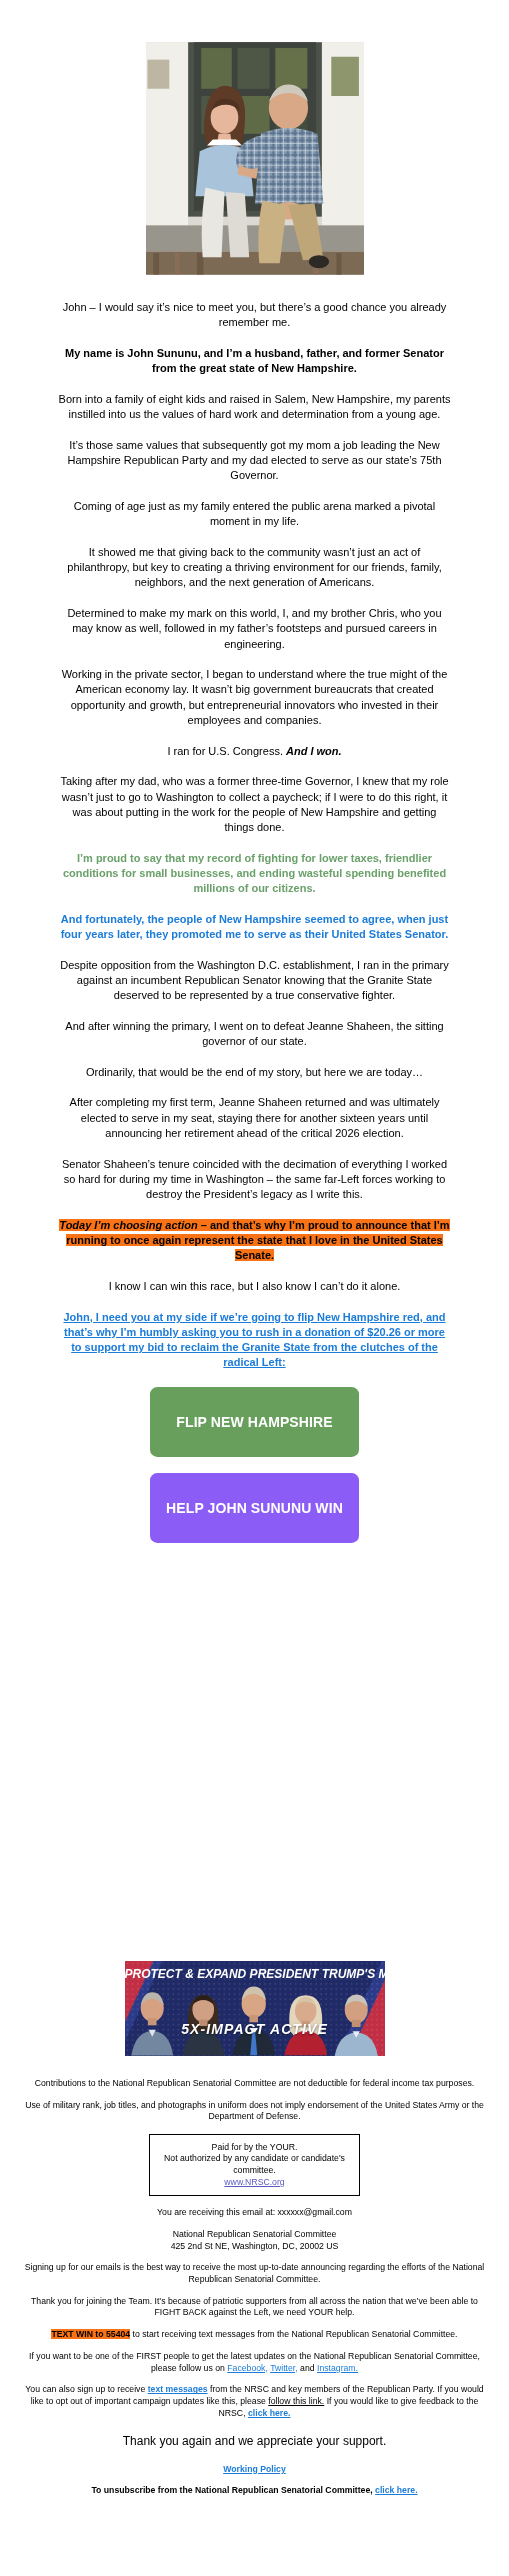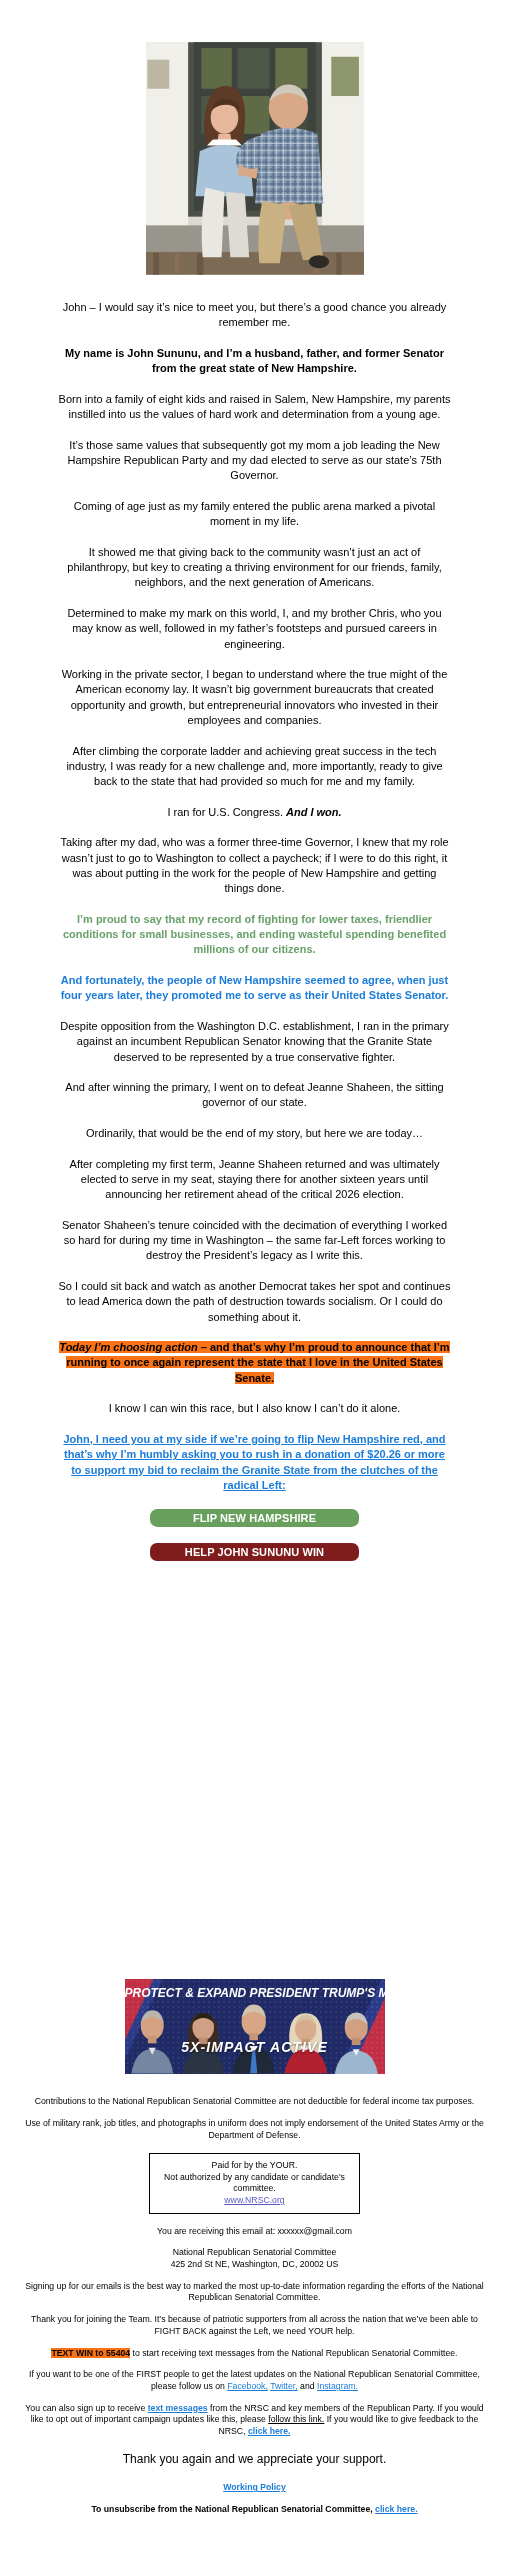--- a/index.html
+++ b/index.html
@@ -19,25 +19,25 @@
   .hl{background:#f97316;}
   .c-green{color:#6aa06a;}
   .c-blue{color:#1c7cd9;}
   .c-dark{color:#000;}
   a.link{color:#1c7cd9;text-decoration:underline;cursor:pointer;}
   a.link.c-dark{color:#000;}
   a.purple{color:#5a5ac0;text-decoration:underline;cursor:pointer;}
 
   
   .cta{text-align:center;margin-top:2.9px;}
-  .btn{display:block;width:209px;margin:16px auto;padding:3px 0;border-radius:7.3px;
-       color:#fff;font-weight:bold;font-size:11px;text-align:center;text-decoration:none;
+  .btn{display:block;width:209px;margin:16px auto;padding:27px 0;border-radius:7.3px;
+       color:#fff;font-weight:bold;font-size:14px;text-align:center;text-decoration:none;
        letter-spacing:0.1px;cursor:pointer;}
   .btn.green{background:#689f5c;}
-  .btn.blue{background:#7f1d1d;border-radius:7px;}
+  .btn.blue{background:#8b5cf6;}
 
   .spacer{height:402px;}
 
   
   .banner{position:relative;width:260px;height:95px;margin:0 auto;overflow:hidden;cursor:pointer;
     background-color:#1f2a66;
     background-image:
       radial-gradient(rgba(255,255,255,0.10) 0.7px, transparent 1px),
       linear-gradient(115deg, #c22f45 0 9%, rgba(194,47,69,0) 9.6%),
       linear-gradient(115deg, rgba(194,47,69,0) 88%, #c22f45 88.6%),
@@ -132,31 +132,29 @@
 
   <div class="letter" id="letter">
       <p><span class="">John – I would say it’s nice to meet you, but there’s a good chance you already remember me.</span></p>
       <p><span class="b">My name is John Sununu, and I’m a husband, father, and former Senator from the great state of New Hampshire.</span></p>
       <p><span class="">Born into a family of eight kids and raised in Salem, New Hampshire, my parents instilled into us the values of hard work and determination from a young age.</span></p>
       <p><span class="">It’s those same values that subsequently got my mom a job leading the New Hampshire Republican Party and my dad elected to serve as our state’s 75th Governor.</span></p>
       <p><span class="">Coming of age just as my family entered the public arena marked a pivotal moment in my life.</span></p>
       <p><span class="">It showed me that giving back to the community wasn’t just an act of philanthropy, but key to creating a thriving environment for our friends, family, neighbors, and the next generation of Americans.</span></p>
       <p><span class="">Determined to make my mark on this world, I, and my brother Chris, who you may know as well, followed in my father’s footsteps and pursued careers in engineering.</span></p>
       <p><span class="">Working in the private sector, I began to understand where the true might of the American economy lay. It wasn’t big government bureaucrats that created opportunity and growth, but entrepreneurial innovators who invested in their employees and companies.</span></p>
-      <p><span class="">After climbing the corporate ladder and achieving great success in the tech industry, I was ready for a new challenge and, more importantly, ready to give back to the state that had provided so much for me and my family.</span></p>
       <p><span class="">I ran for U.S. Congress. </span><span class="b i">And I won.</span></p>
       <p><span class="">Taking after my dad, who was a former three-time Governor, I knew that my role wasn’t just to go to Washington to collect a paycheck; if I were to do this right, it was about putting in the work for the people of New Hampshire and getting things done.</span></p>
       <p><span class="b c-green">I’m proud to say that my record of fighting for lower taxes, friendlier conditions for small businesses, and ending wasteful spending benefited millions of our citizens.</span></p>
       <p><span class="b c-blue">And fortunately, the people of New Hampshire seemed to agree, when just four years later, they promoted me to serve as their United States Senator.</span></p>
       <p><span class="">Despite opposition from the Washington D.C. establishment, I ran in the primary against an incumbent Republican Senator knowing that the Granite State deserved to be represented by a true conservative fighter.</span></p>
       <p><span class="">And after winning the primary, I went on to defeat Jeanne Shaheen, the sitting governor of our state.</span></p>
       <p><span class="">Ordinarily, that would be the end of my story, but here we are today…</span></p>
       <p><span class="">After completing my first term, Jeanne Shaheen returned and was ultimately elected to serve in my seat, staying there for another sixteen years until announcing her retirement ahead of the critical 2026 election.</span></p>
       <p><span class="">Senator Shaheen’s tenure coincided with the decimation of everything I worked so hard for during my time in Washington – the same far-Left forces working to destroy the President’s legacy as I write this.</span></p>
-      <p><span class="">So I could sit back and watch as another Democrat takes her spot and continues to lead America down the path of destruction towards socialism. Or I could do something about it.</span></p>
       <p><span class="b i hl">Today I’m choosing action</span><span class="b hl"> – and that’s why I’m proud to announce that I’m running to once again represent the state that I love in the United States Senate.</span></p>
       <p><span class="">I know I can win this race, but I also know I can’t do it alone.</span></p>
       <p><a href="#" class="b link">John, I need you at my side if we’re going to flip New Hampshire red, and that’s why I’m humbly asking you to rush in a donation of $20.26 or more to support my bid to reclaim the Granite State from the clutches of the radical Left:</a></p>
     </div>
 
   <div class="cta">
     <a class="btn green">FLIP NEW HAMPSHIRE</a>
     <a class="btn blue">HELP JOHN SUNUNU WIN</a>
   </div>
 
@@ -214,21 +212,21 @@
         <p><span class="">Use of military rank, job titles, and photographs in uniform does not imply endorsement of the United States Army or the Department of Defense.</span></p>
       </div>
     <div class="paid-box">
       <p>Paid for by the YOUR.</p>
       <p>Not authorized by any candidate or candidate's committee.</p>
       <p><a class="purple">www.NRSC.org</a></p>
     </div>
     <div id="footer-bottom">
         <p><span class="">You are receiving this email at: xxxxxx@gmail.com</span></p>
         <p><span class="">National Republican Senatorial Committee</span><br><span class="">425 2nd St NE, Washington, DC, 20002 US</span></p>
-        <p><span class="">Signing up for our emails is the best way to marked the most up-to-date information regarding the efforts of the National Republican Senatorial Committee.</span></p>
+        <p><span class="">Signing up for our emails is the best way to receive the most up-to-date announcing regarding the efforts of the National Republican Senatorial Committee.</span></p>
         <p><span class="">Thank you for joining the Team. It’s because of patriotic supporters from all across the nation that we’ve been able to FIGHT BACK against the Left, we need YOUR help.</span></p>
         <p><span class="b hl">TEXT WIN to 55404</span><span class=""> to start receiving text messages from the National Republican Senatorial Committee.</span></p>
         <p><span class="">If you want to be one of the FIRST people to get the latest updates on the National Republican Senatorial Committee, please follow us on </span><a href="#" class="link">Facebook,</a><span class=""> </span><a href="#" class="link">Twitter,</a><span class=""> and </span><a href="#" class="link">Instagram.</a></p>
         <p><span class="">You can also sign up to receive </span><a href="#" class="b link">text messages</a><span class=""> from the NRSC and key members of the Republican Party. If you would like to opt out of important campaign updates like this, please </span><a href="#" class="u c-dark link">follow this link.</a><span class=""> If you would like to give feedback to the NRSC, </span><a href="#" class="b link">click here.</a></p>
         <p class="big"><span class="">Thank you again and we appreciate your support.</span></p>
         <p><a href="#" class="b link">Working Policy</a></p>
         <p><span class="b">To unsubscribe from the National Republican Senatorial Committee, </span><a href="#" class="b link">click here.</a></p>
       </div>
   </div>
 

